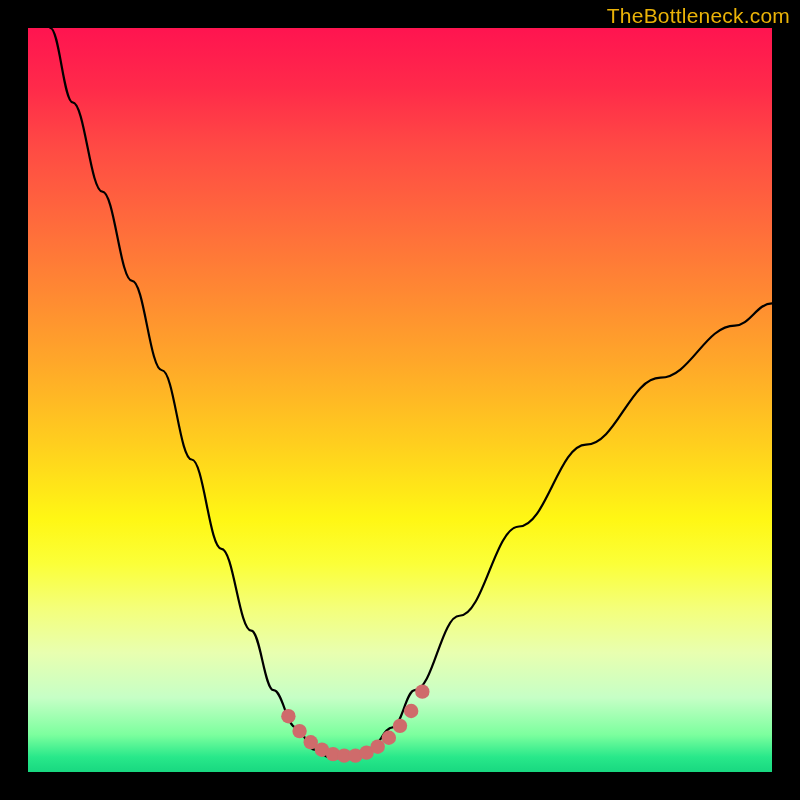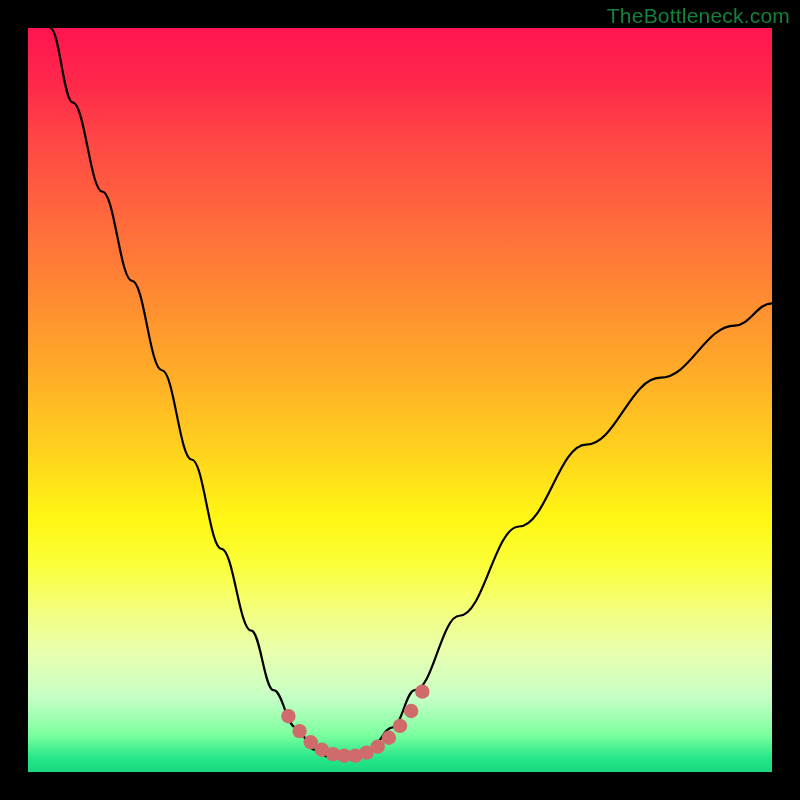--- a/index.html
+++ b/index.html
@@ -32,21 +32,21 @@
       #c6ffc6 90%,
       #7cff9e 95%,
       #28e88a 98%,
       #18d880 100%
     );
   }
   .watermark {
     position: absolute;
     top: 4px;
     right: 10px;
-    color: #15803d;
+    color: #eab308;
     font-size: 21px;
     font-weight: 400;
     letter-spacing: 0.2px;
     font-family: Arial, Helvetica, sans-serif;
   }
   svg.curve {
     position: absolute;
     left: 0;
     top: 0;
     width: 744px;

